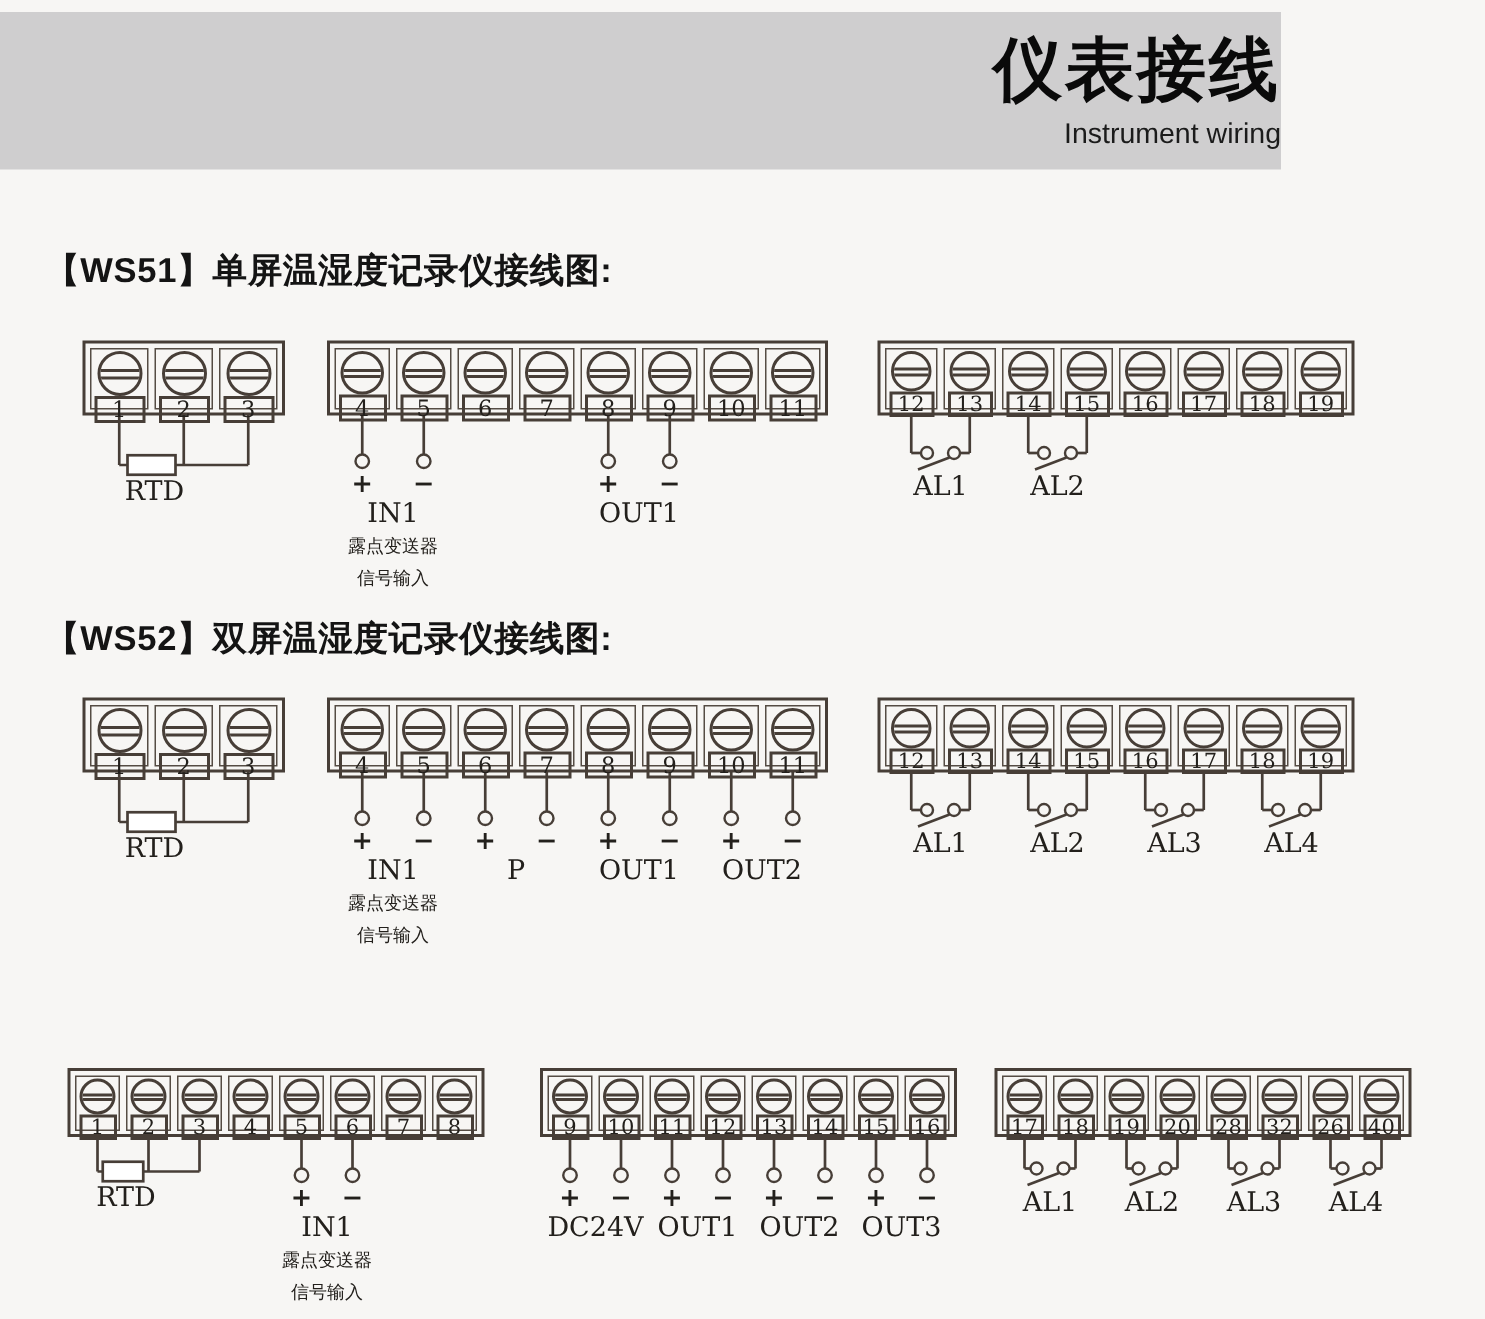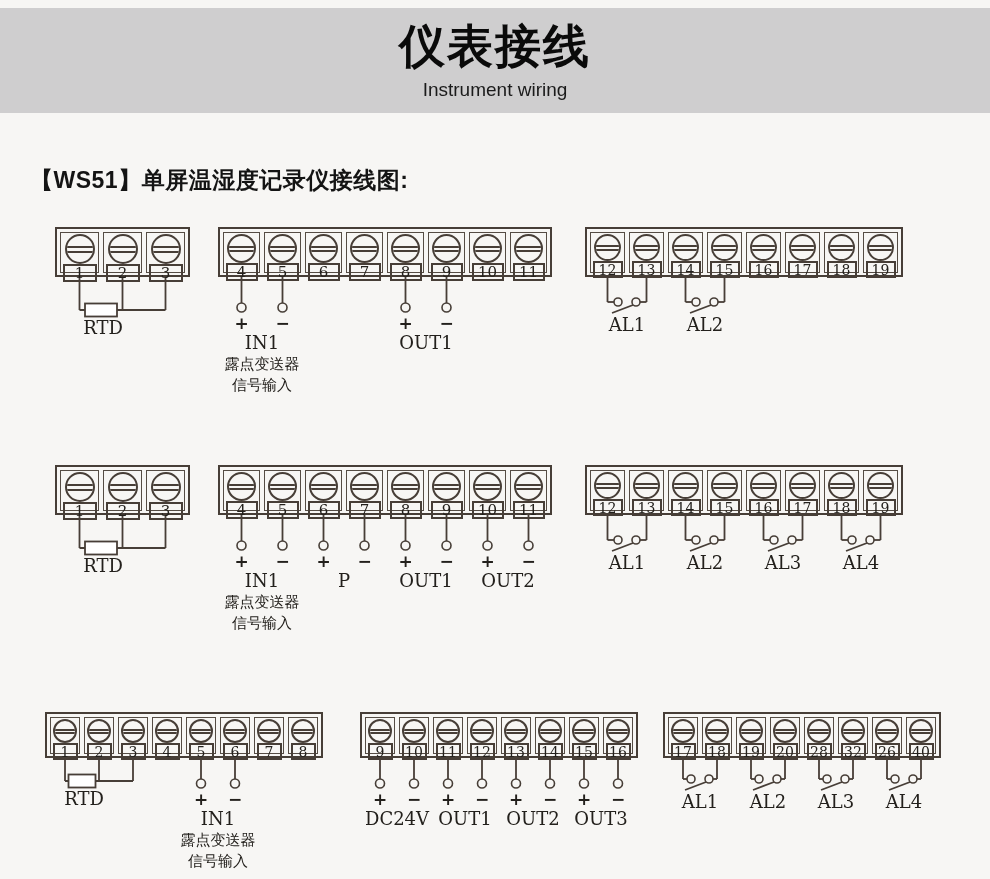--- a/index.html
+++ b/index.html
@@ -5,22 +5,22 @@
   html,body{margin:0;padding:0;}
   body{
     width:990px;height:879px;
     background:#f7f6f4;
     font-family:"Liberation Sans",sans-serif;
     position:relative;overflow:hidden;
     color:#1c1813;
   }
   #canvas{position:absolute;left:0;top:0;width:990px;height:879px;}
   .header{
-    position:absolute;left:0;top:8px;width:990px;height:105px;
-    background:#cfcecf;text-align:center;
+    position:absolute;left:0;top:8px;width:854px;height:105px;
+    background:#cfcecf;text-align:right;
   }
   .hdr-title{
     padding-top:12px;font-size:46px;line-height:52px;font-weight:700;
     color:#0a0a0a;letter-spacing:2px;
   }
   .hdr-sub{
     margin-top:7px;font-size:19px;line-height:22px;color:#1b1b1b;
   }
   .section{position:absolute;left:0;width:918px;}
   .section-title{
@@ -52,21 +52,21 @@
     text-align:center;color:#23201c;background:transparent;
   }
   .wiring-svg{position:absolute;left:0;top:0;pointer-events:none;}
   .lbl{
     position:absolute;transform:translateX(-50%);
     font-family:"DejaVu Serif","Liberation Serif",serif;
     color:#23201c;white-space:nowrap;text-align:center;
   }
   .lbl-sign{font-size:17px;font-weight:700;line-height:16px;}
   .lbl-main{font-size:18px;line-height:20px;}
-  .lbl-sub{font-size:15px;line-height:19px;}
+  .lbl-sub{font-size:12px;line-height:19px;}
 </style>
 </head>
 <body style="background: rgb(247, 246, 244);">
 
 <div id="canvas">
   <div class="header" style="background: rgb(207, 206, 207);">
     <div class="hdr-title">仪表接线</div>
     <div class="hdr-sub">Instrument wiring</div>
   </div>
   <div id="diagram-root">
@@ -246,20 +246,21 @@
         <div class="lbl lbl-main" style="left: 262px; top: 172.5px;">IN1</div>
         <div class="lbl lbl-sub" style="left: 262px; top: 194.5px;">露点变送器</div>
         <div class="lbl lbl-sub" style="left: 262px; top: 215.5px;">信号输入</div>
         <div class="lbl lbl-sign" style="left: 405.5px; top: 154.5px;">+</div>
         <div class="lbl lbl-sign" style="left: 446.5px; top: 154.5px;">−</div>
         <div class="lbl lbl-main" style="left: 426px; top: 172.5px;">OUT1</div>
         <div class="lbl lbl-main" style="left: 627px; top: 155px;">AL1</div>
         <div class="lbl lbl-main" style="left: 705px; top: 155px;">AL2</div>
       </div>
       <div class="section" style="top: 405px; height: 245px;">
+        <div class="section-title" style="left: 30px; top: 5px;">【WS52】双屏温湿度记录仪接线图:</div>
         <svg class="wiring-svg" width="990" height="245" viewBox="0 0 990 245">
           <line x1="79.5" y1="109" x2="79.5" y2="143" stroke="#473e37" stroke-width="1.8"></line>
           <line x1="122.5" y1="109" x2="122.5" y2="143" stroke="#473e37" stroke-width="1.8"></line>
           <line x1="165.5" y1="109" x2="165.5" y2="143" stroke="#473e37" stroke-width="1.8"></line>
           <line x1="79.5" y1="143" x2="165.5" y2="143" stroke="#473e37" stroke-width="1.8"></line>
           <rect x="85" y="136.5" width="32" height="13" fill="#ffffff" stroke="#473e37" stroke-width="1.8"></rect>
           <line x1="241.5" y1="109" x2="241.5" y2="136" stroke="#473e37" stroke-width="1.8"></line>
           <circle cx="241.5" cy="140.5" r="4.5" fill="#f7f6f4" stroke="#473e37" stroke-width="1.6"></circle>
           <line x1="282.5" y1="109" x2="282.5" y2="136" stroke="#473e37" stroke-width="1.8"></line>
           <circle cx="282.5" cy="140.5" r="4.5" fill="#f7f6f4" stroke="#473e37" stroke-width="1.6"></circle>

